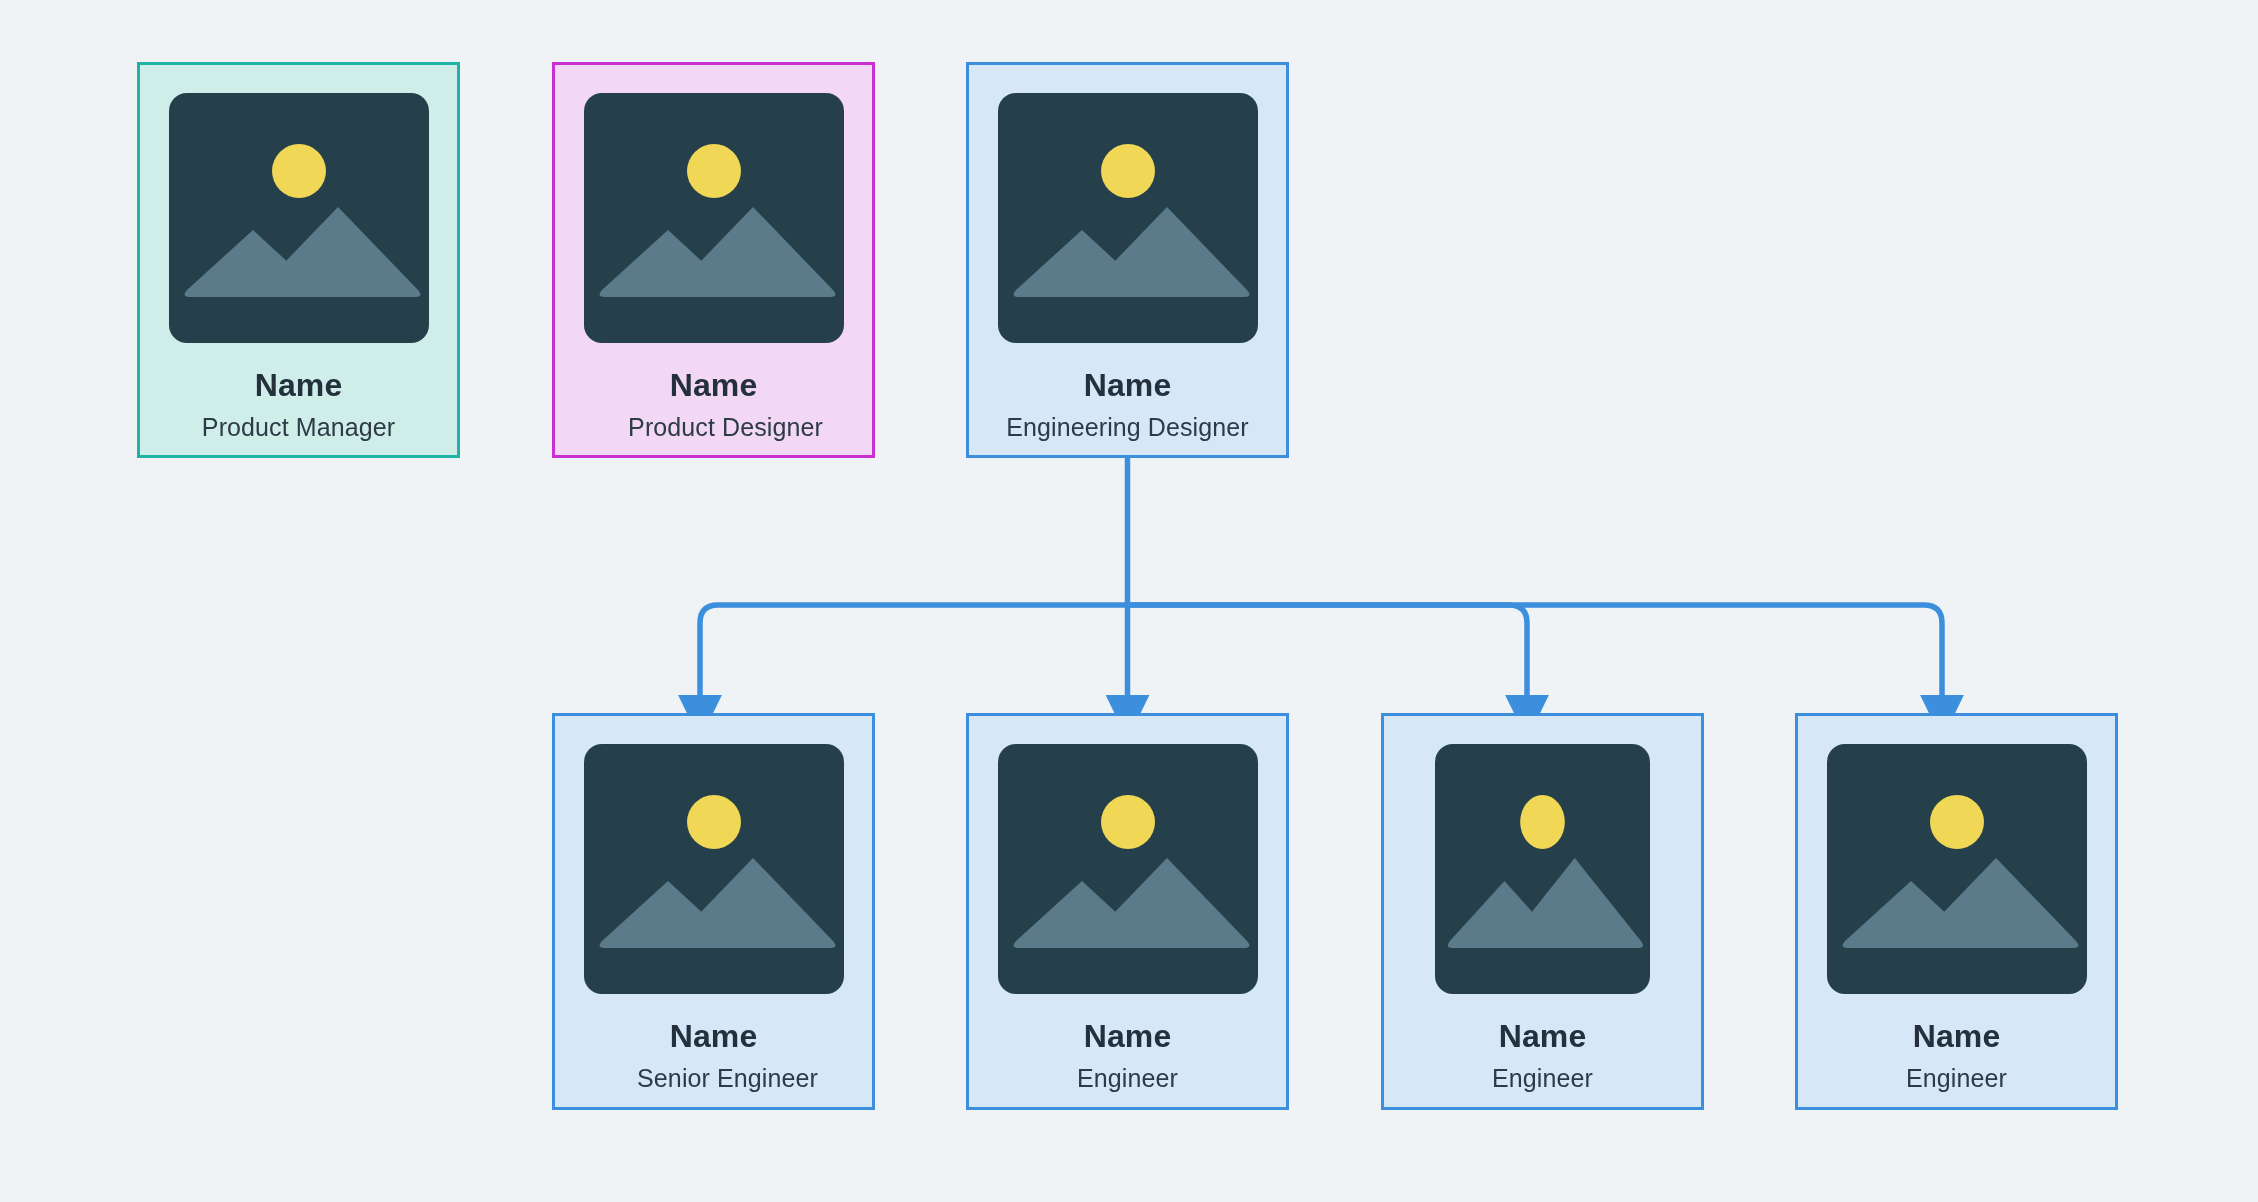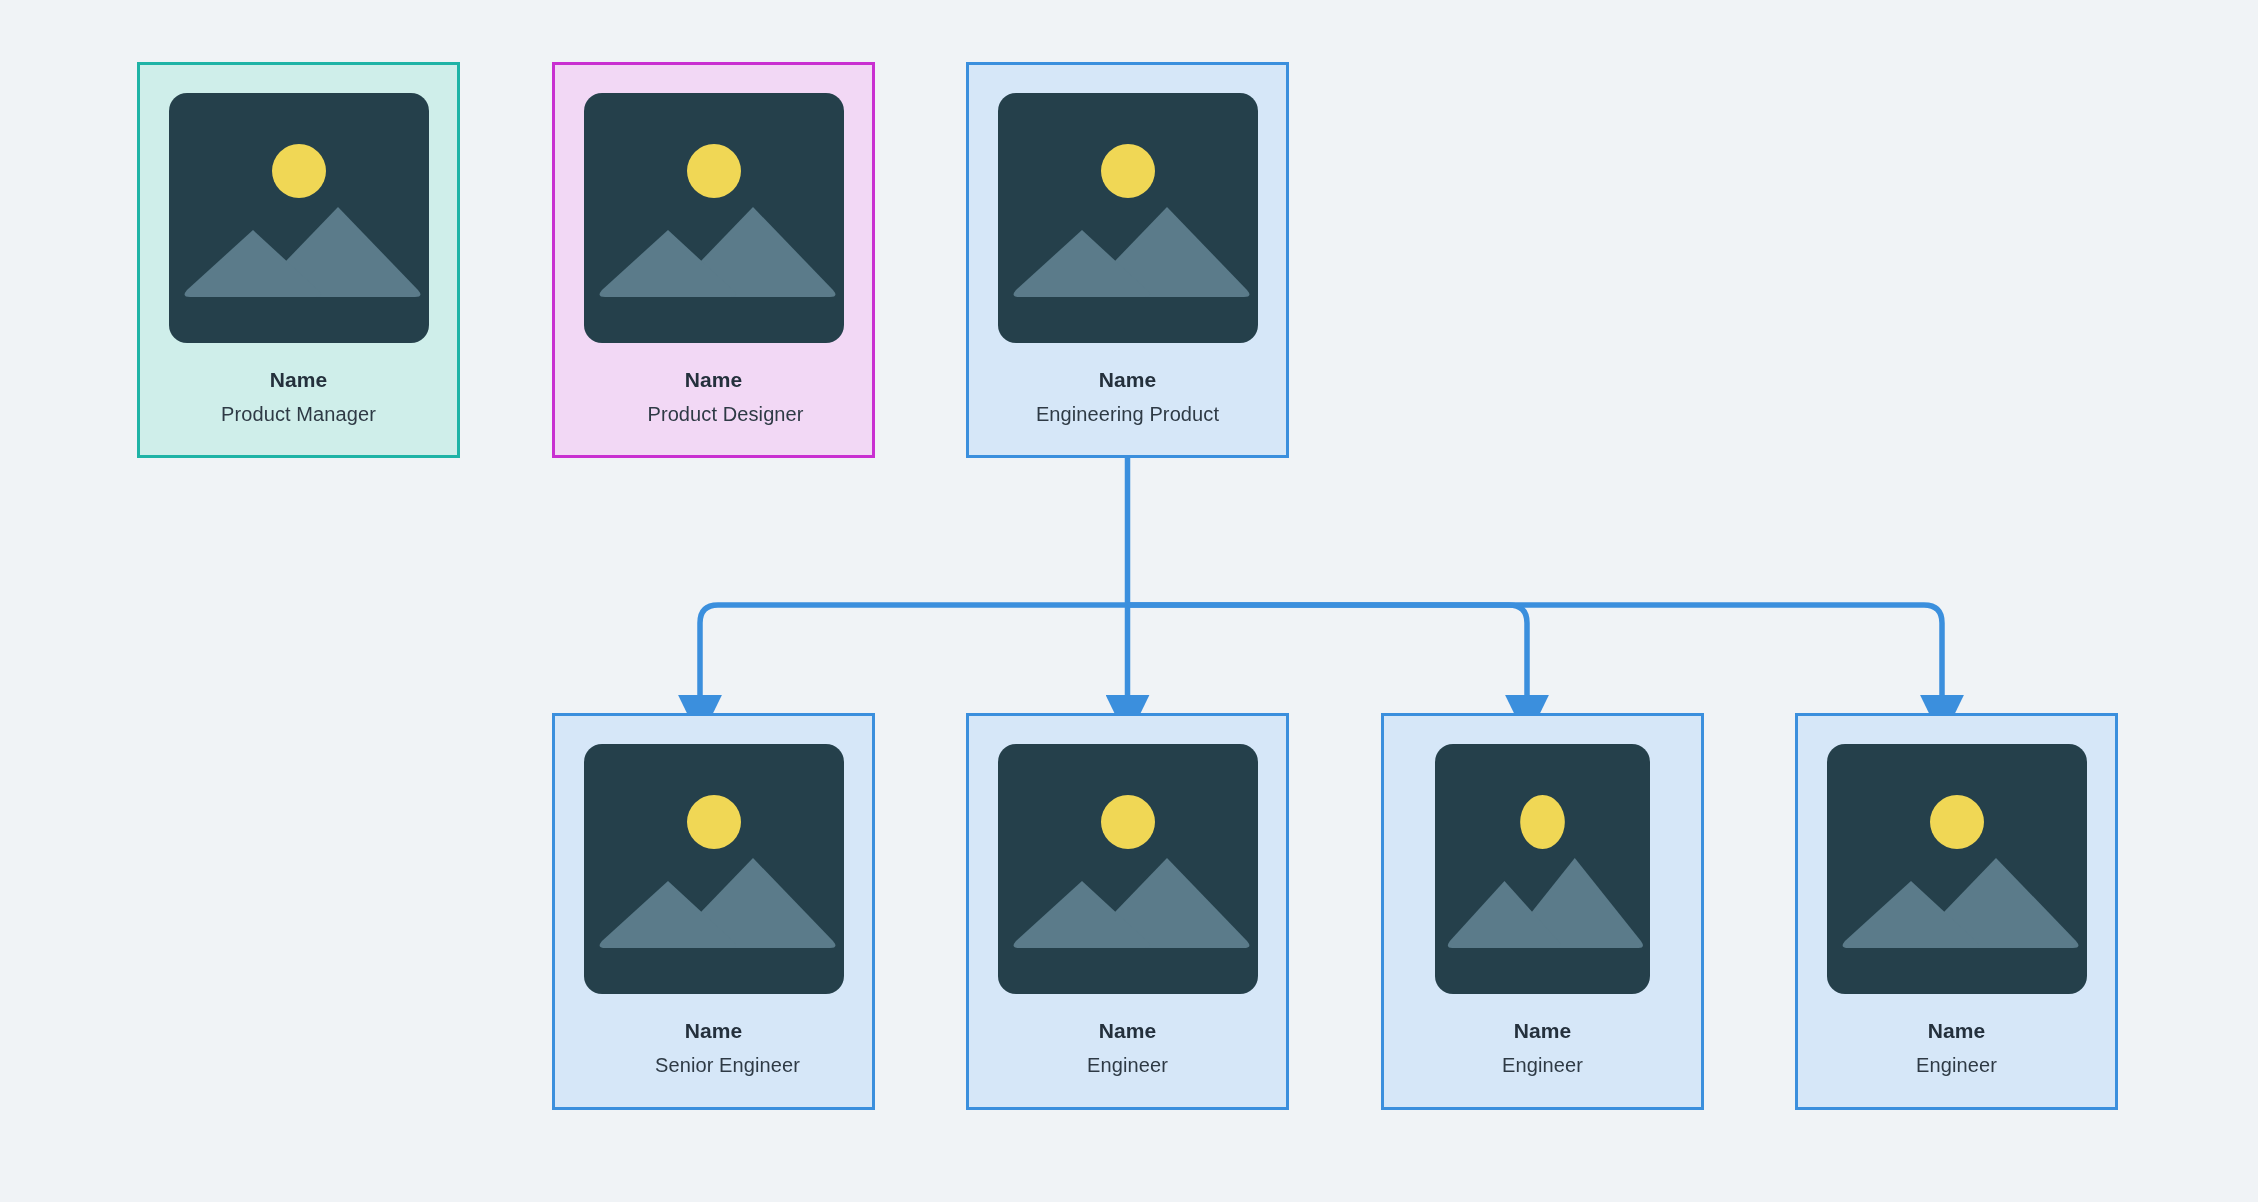--- a/index.html
+++ b/index.html
@@ -42,26 +42,26 @@
     overflow: hidden;
   }
   .thumb svg { display: block; width: 100%; height: 100%; }
   .node-text {
     width: 100%;
     text-align: center;
     line-height: 1.0;
   }
   .node-name {
     font-weight: bold;
-    font-size: 21px;
+    font-size: 32px;
     color: #24303c;
     letter-spacing: 0.1px;
   }
   .node-role {
-    font-size: 20px;
+    font-size: 25px;
     color: #2e3a45;
     letter-spacing: 0.1px;
     text-align: center;
   }
 </style>
 </head>
 <body>
 
 <div id="canvas">
 
@@ -110,21 +110,21 @@
       <div class="node" style="left: 966px; top: 62px; width: 323px; height: 396px; background: rgb(214, 231, 248); border: 3px solid rgb(59, 143, 221);">
     <div class="thumb" style="width: 260px; height: 250px; margin-top: 28px; background: rgb(37, 64, 75);">
       <svg viewBox="0 0 260 250" preserveAspectRatio="none">
         <circle cx="130" cy="78" r="27" fill="#f0d755"></circle>
         <path d="M169,114 L249,197 Q255,204 246,204 L92,204 Q83,204 89,197 Z" fill="#5b7b8a"></path>
         <path d="M84,137 L149,197 Q156,204 147,204 L21,204 Q12,204 18,197 Z" fill="#5b7b8a"></path>
       </svg>
     </div>
     <div class="node-text">
       <div class="node-name" style="color: rgb(36, 48, 60); margin-top: 26px;">Name</div>
-      <div class="node-role" style="margin-top: 14px;">Engineering Product</div>
+      <div class="node-role" style="margin-top: 14px;">Engineering Designer</div>
     </div>
   </div>
       <div class="node" style="left: 552px; top: 713px; width: 323px; height: 397px; background: rgb(214, 231, 248); border: 3px solid rgb(59, 143, 221);">
     <div class="thumb" style="width: 260px; height: 250px; margin-top: 28px; background: rgb(37, 64, 75);">
       <svg viewBox="0 0 260 250" preserveAspectRatio="none">
         <circle cx="130" cy="78" r="27" fill="#f0d755"></circle>
         <path d="M169,114 L249,197 Q255,204 246,204 L92,204 Q83,204 89,197 Z" fill="#5b7b8a"></path>
         <path d="M84,137 L149,197 Q156,204 147,204 L21,204 Q12,204 18,197 Z" fill="#5b7b8a"></path>
       </svg>
     </div>

